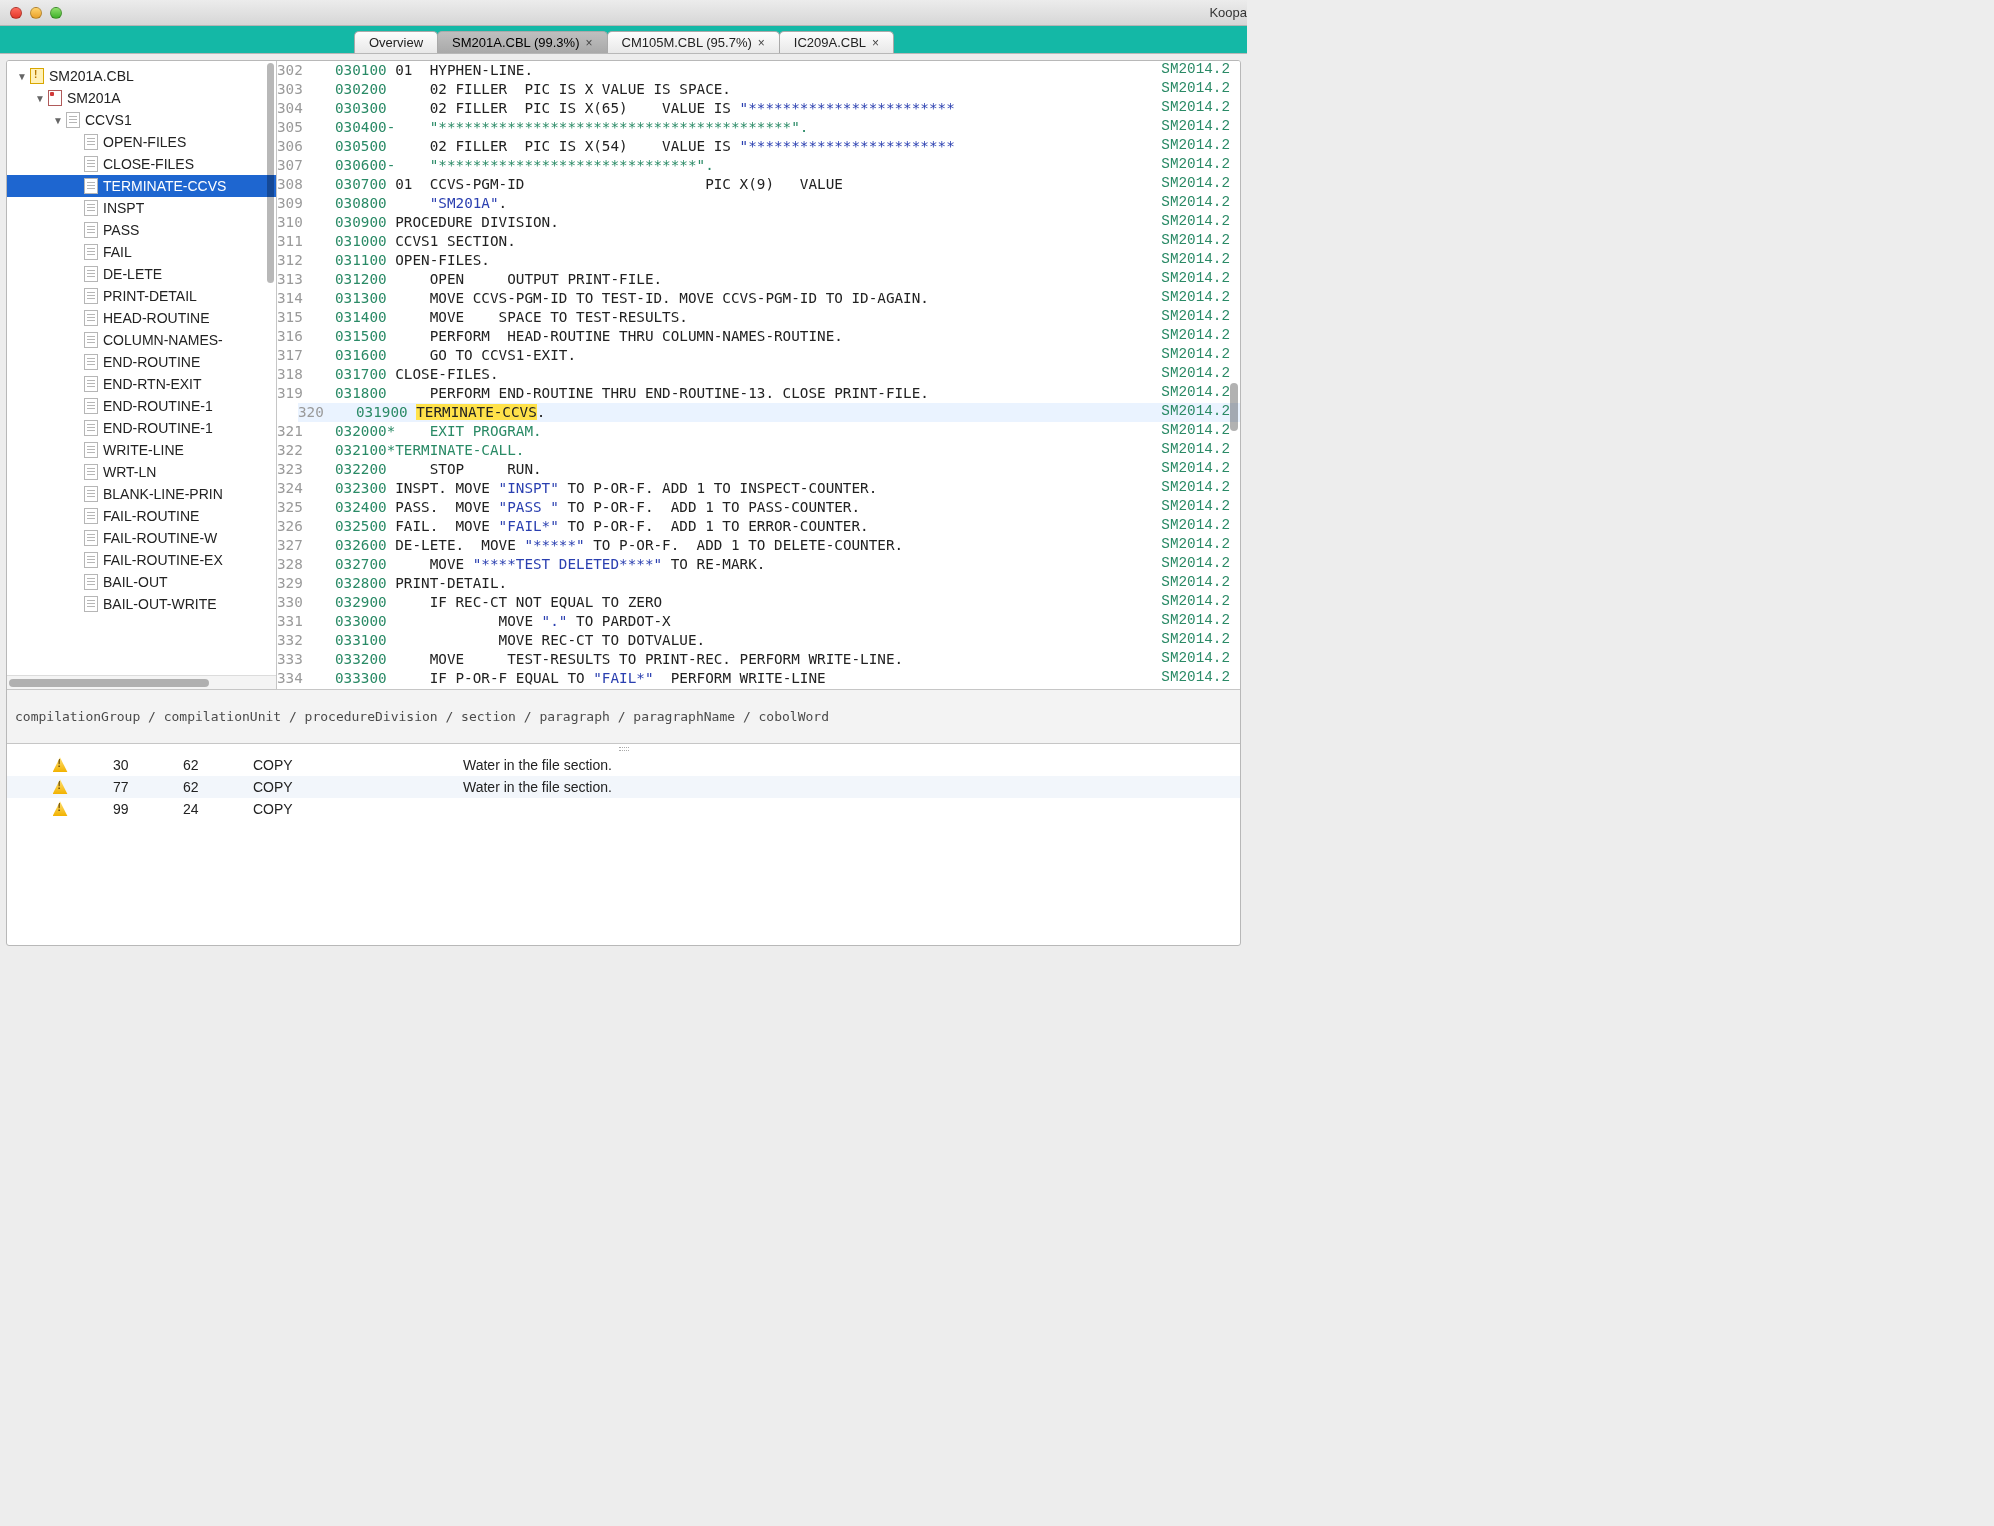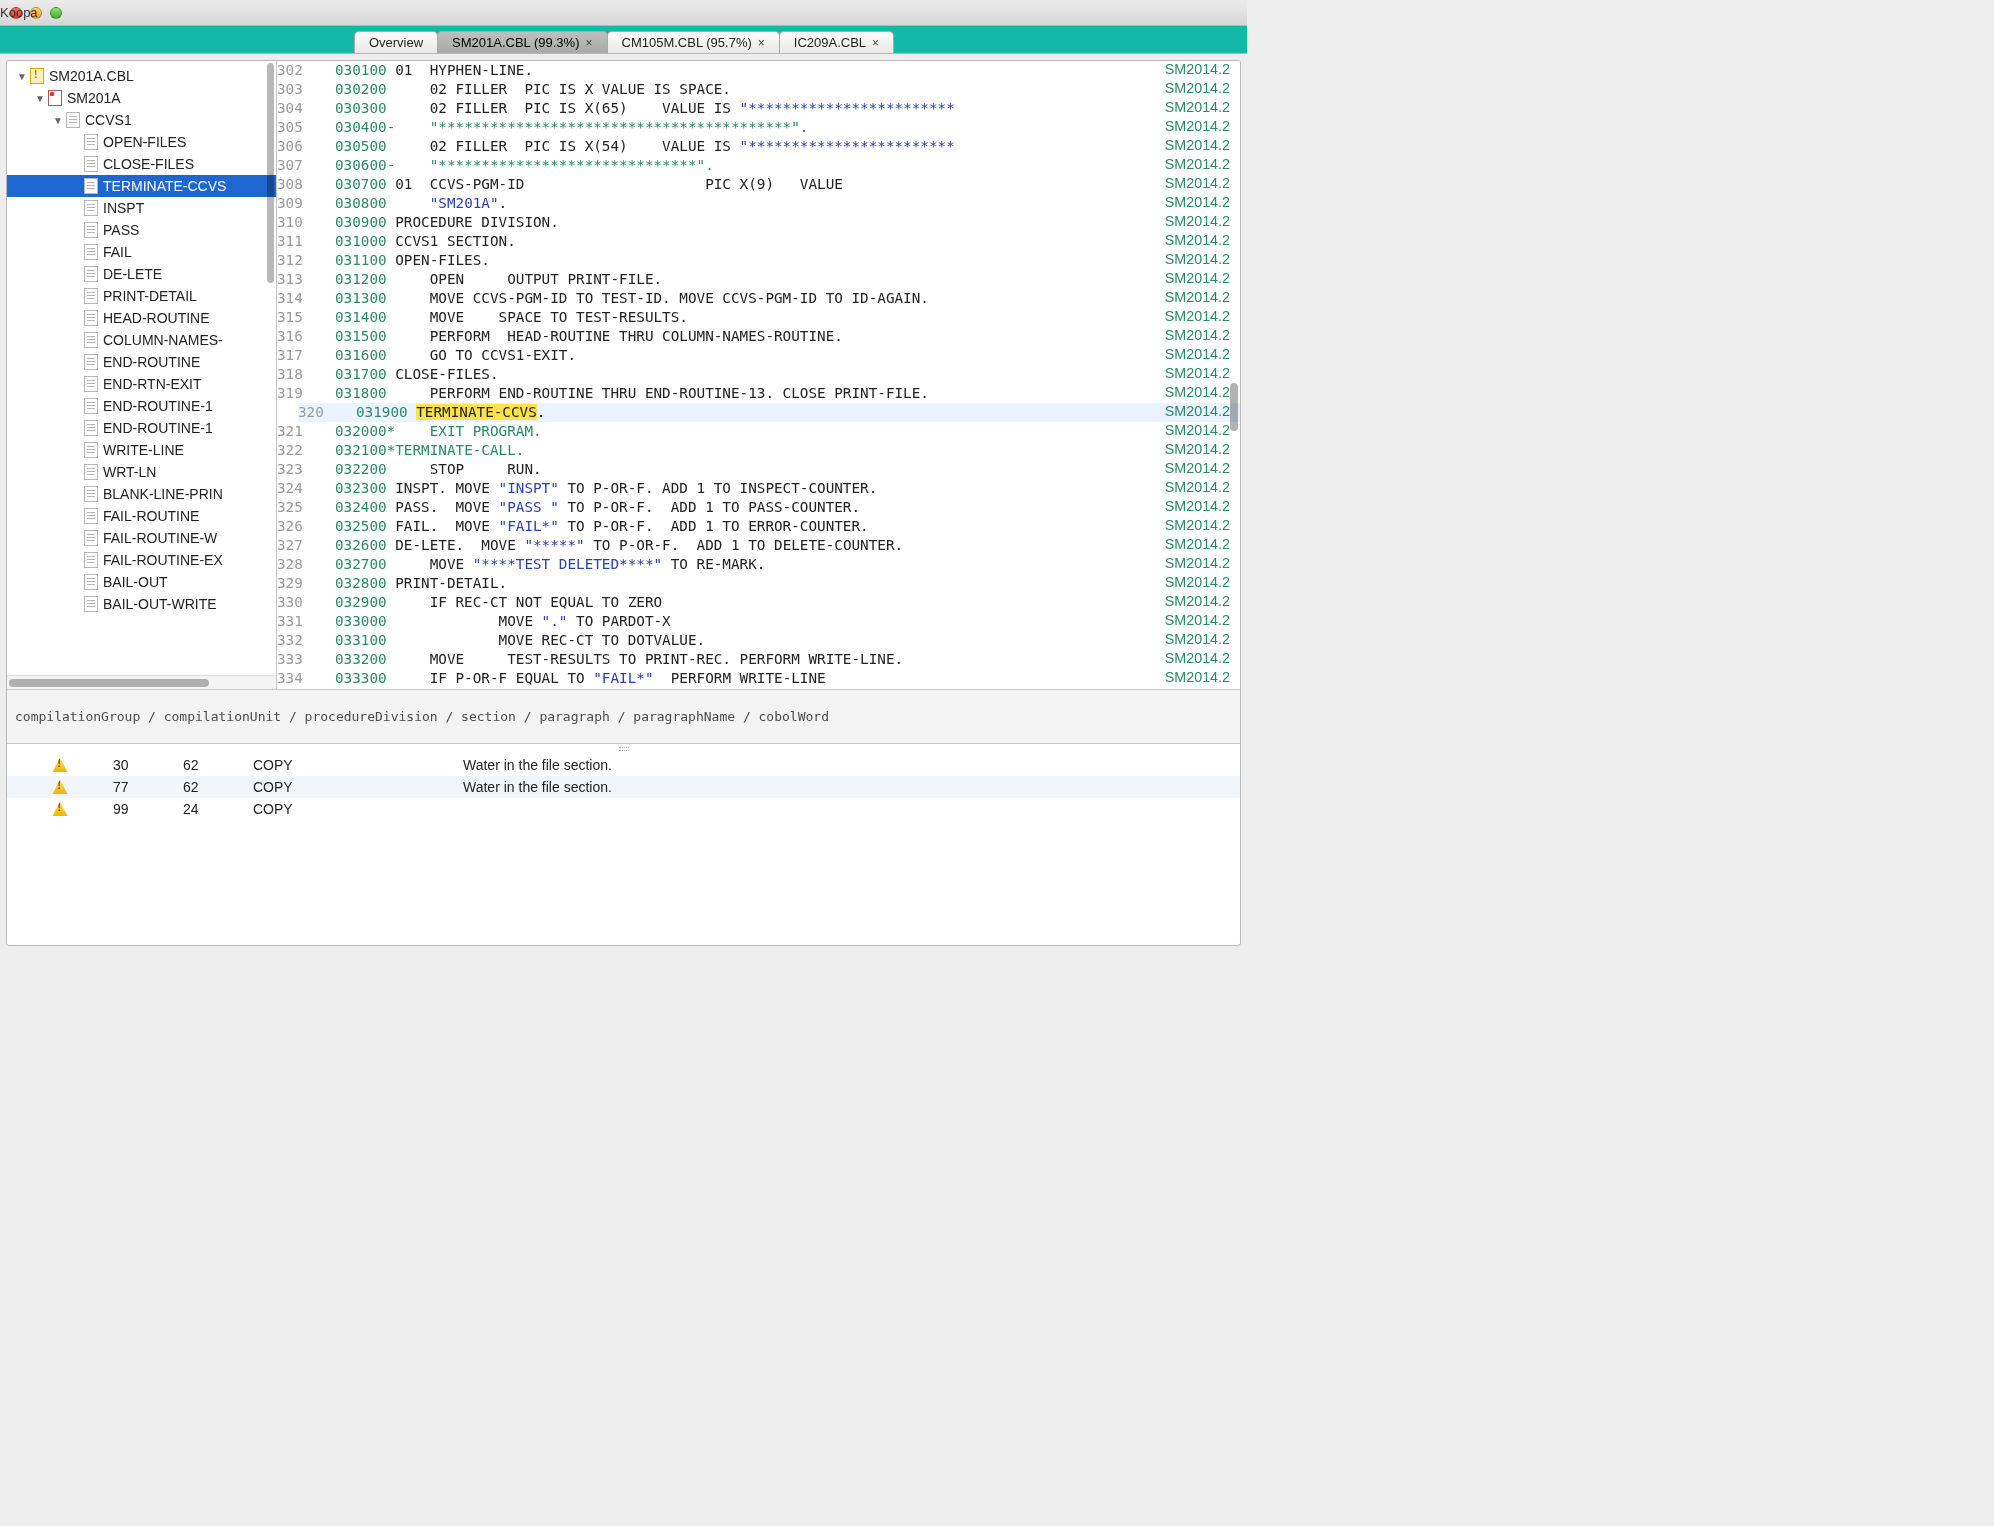--- a/index.html
+++ b/index.html
@@ -19,21 +19,21 @@
     border-bottom: 1px solid #b4b4b4;
     display: flex;
     align-items: center;
     position: relative;
   }
   .traffic-lights { display:flex; gap:8px; padding-left:10px; }
   .tl { width:12px; height:12px; border-radius:50%; border:1px solid rgba(0,0,0,.25); }
   .tl.red { background:linear-gradient(#ff6b5e,#e3382a); }
   .tl.yellow { background:linear-gradient(#ffd36c,#e9a12a); }
   .tl.green { background:linear-gradient(#8fe06c,#3fb12a); }
-  .window-title { position:absolute; left:0; right:0; text-align:left; font-size:13px; color:#333; }
+  .window-title { position:absolute; left:0; right:0; text-align:right; font-size:13px; color:#333; }
   
   .tabbar {
     height: 28px;
     display:flex;
     justify-content:center;
     align-items:flex-end;
     background:#14b8a6;
     border-bottom:1px solid #b8b8b8;
     padding-top:6px;
   }
@@ -109,21 +109,21 @@
     padding: 0 0 0 0;
   }
   .code-line { display:flex; align-items:baseline; height:19px; }
   .code-line.highlight-row { background:#eaf3ff;margin-left:21px; }
   .gutter { width:58px; text-align:left; padding-right:10px; color:#9a9a9a; }
   .seq { color:#2a8a66; }
   .comment { color:#2a8a66; }
   .string { color:#2a3fb0; }
   .code-body { flex:1; }
   .highlight-token { background:#ffe24a; }
-  .right-tag { position:absolute; right:10px; color:#2a8a66; font-family:Liberation Sans, sans-serif; font-size:14.3px;}
+  .right-tag { position:absolute; right:10px; color:#2a8a66; font-family:Liberation Mono, monospace; font-size:14.3px;}
   .editor-vscroll { position:absolute; right:2px; top:322px; width:8px; height:48px; background:rgba(0,0,0,.3); border-radius:4px;}
   
   .breadcrumb {
     border-top:1px solid #c6c6c6;
     background:#f3f3f3;
     padding:19px 8px;
     font-family: Menlo, Consolas, monospace;
     font-size:13px;
     color:#4a4a4a;
   }

